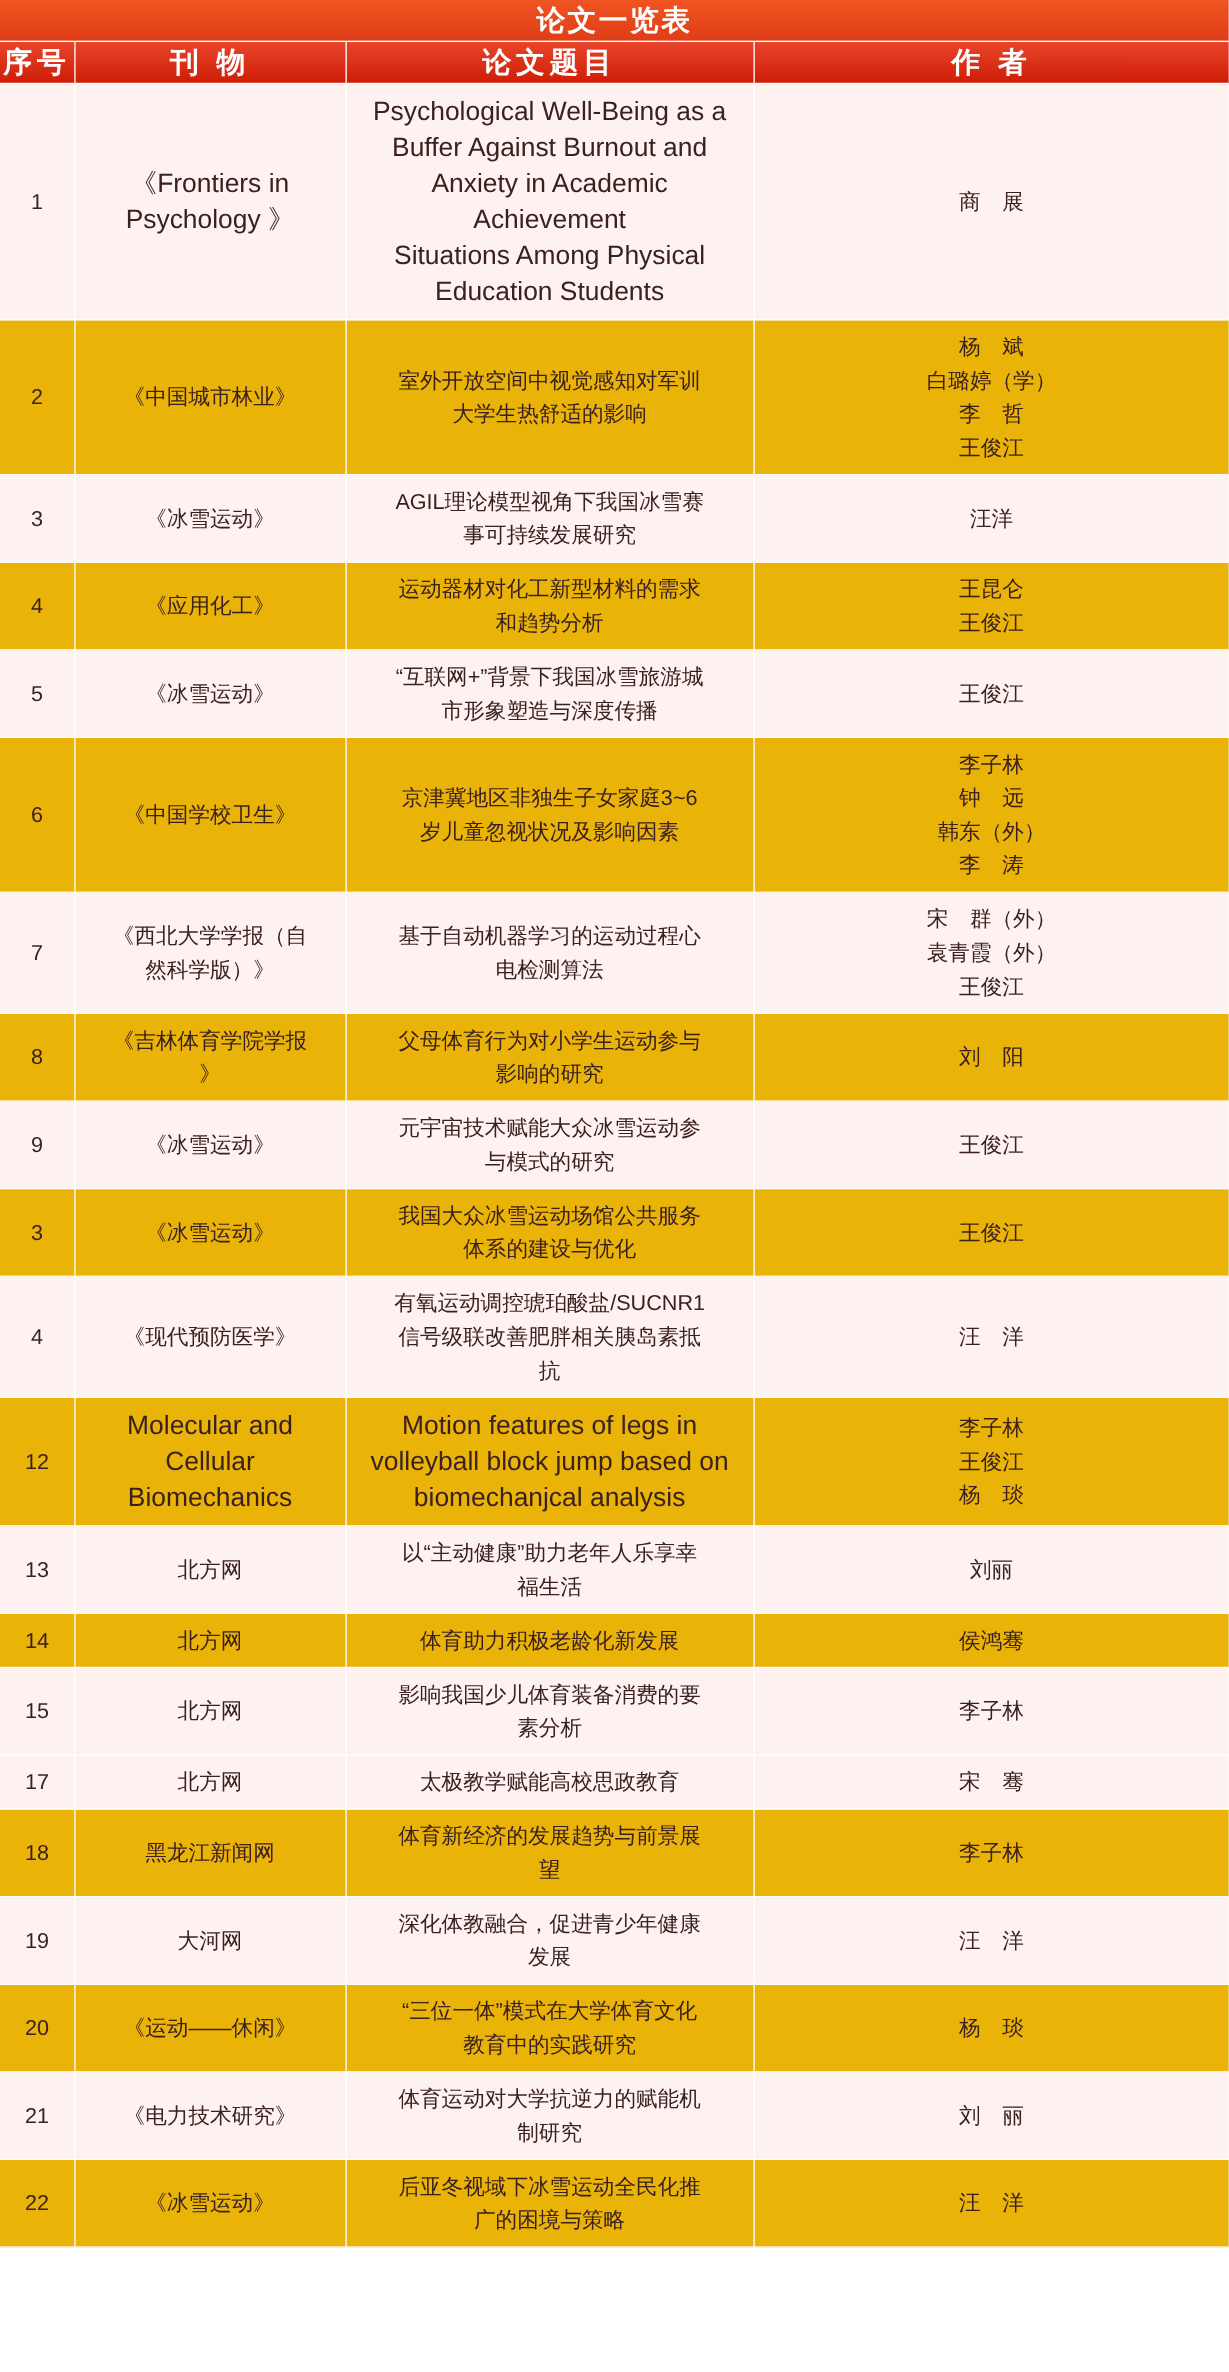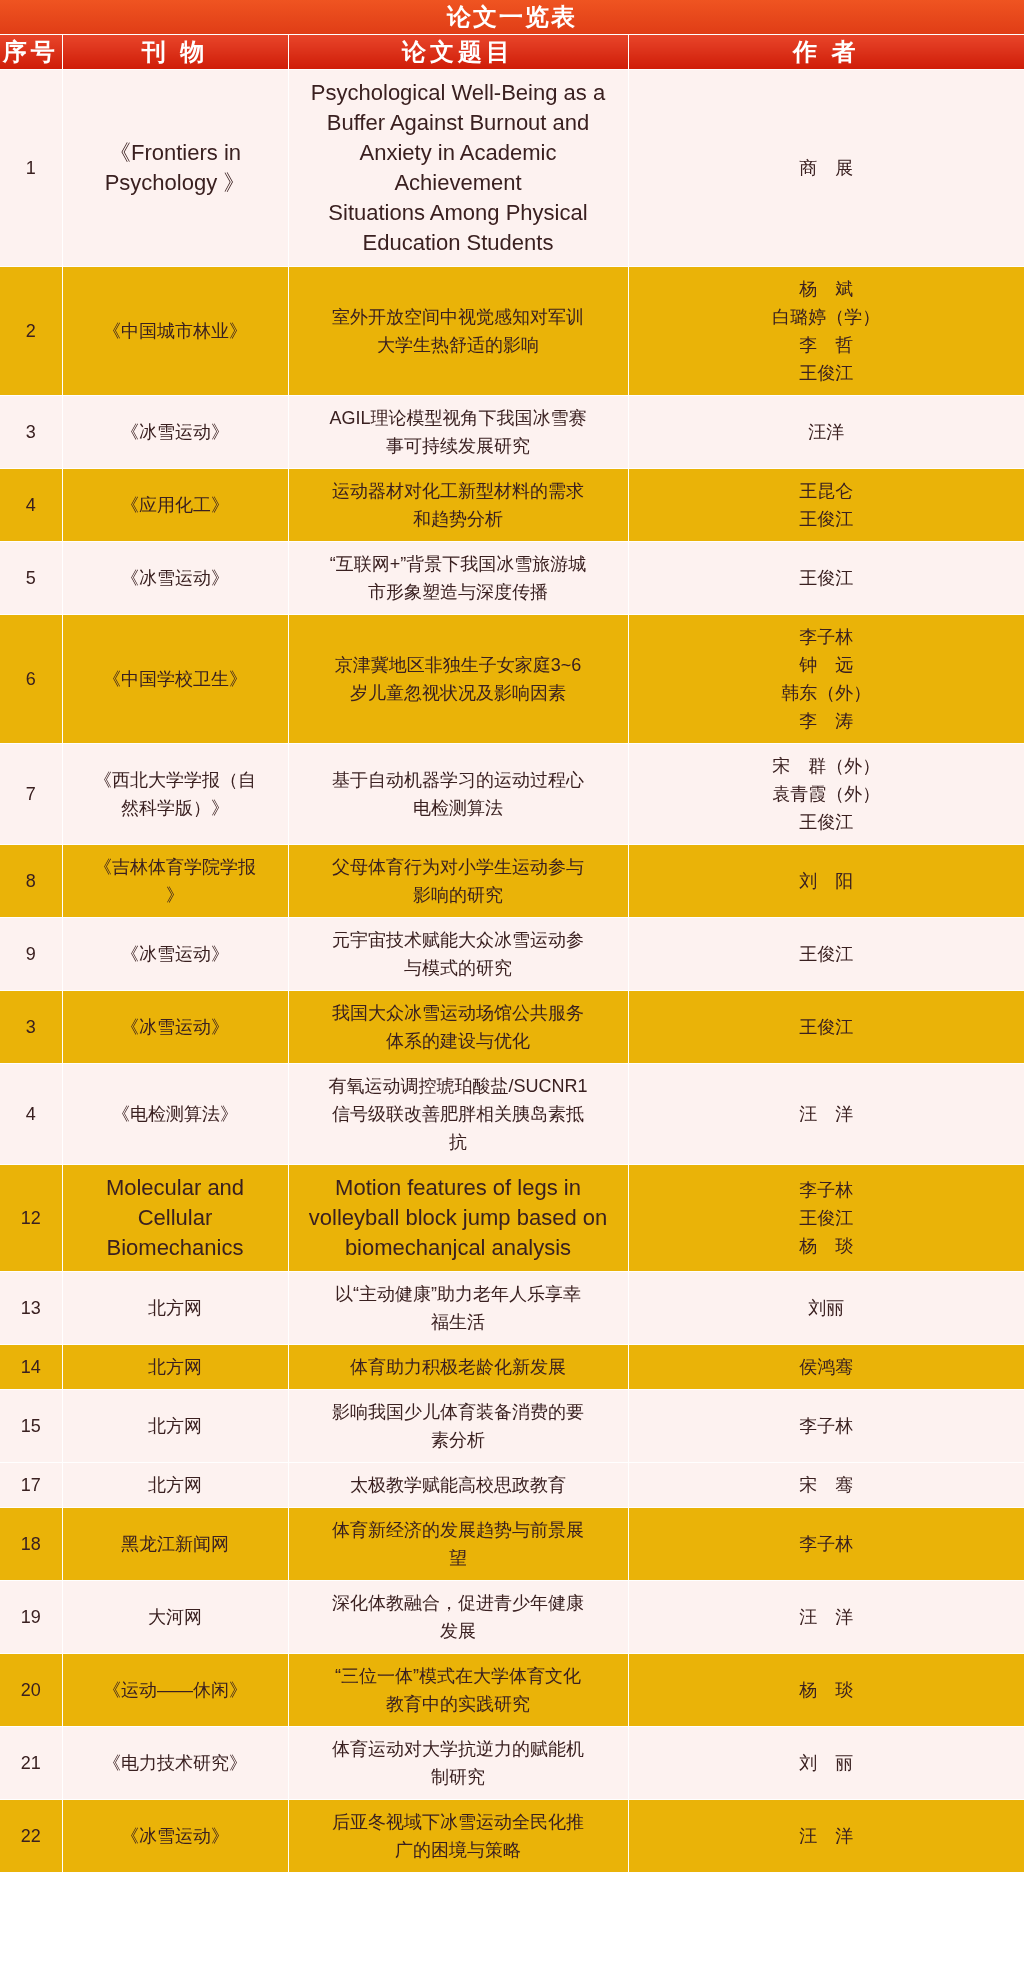--- a/index.html
+++ b/index.html
@@ -180,21 +180,21 @@
         </tr>
         <tr class="even">
           <td class="idx">3</td>
           <td class="journal">《冰雪运动》</td>
           <td class="ptitle">我国大众冰雪运动场馆公共服务
 体系的建设与优化</td>
           <td class="author">王俊江</td>
         </tr>
         <tr class="odd">
           <td class="idx">4</td>
-          <td class="journal">《电检测算法》</td>
+          <td class="journal">《现代预防医学》</td>
           <td class="ptitle">有氧运动调控琥珀酸盐/SUCNR1
 信号级联改善肥胖相关胰岛素抵
 抗</td>
           <td class="author">汪　洋</td>
         </tr>
         <tr class="even en">
           <td class="idx">12</td>
           <td class="journal">Molecular and
 Cellular
 Biomechanics</td>

